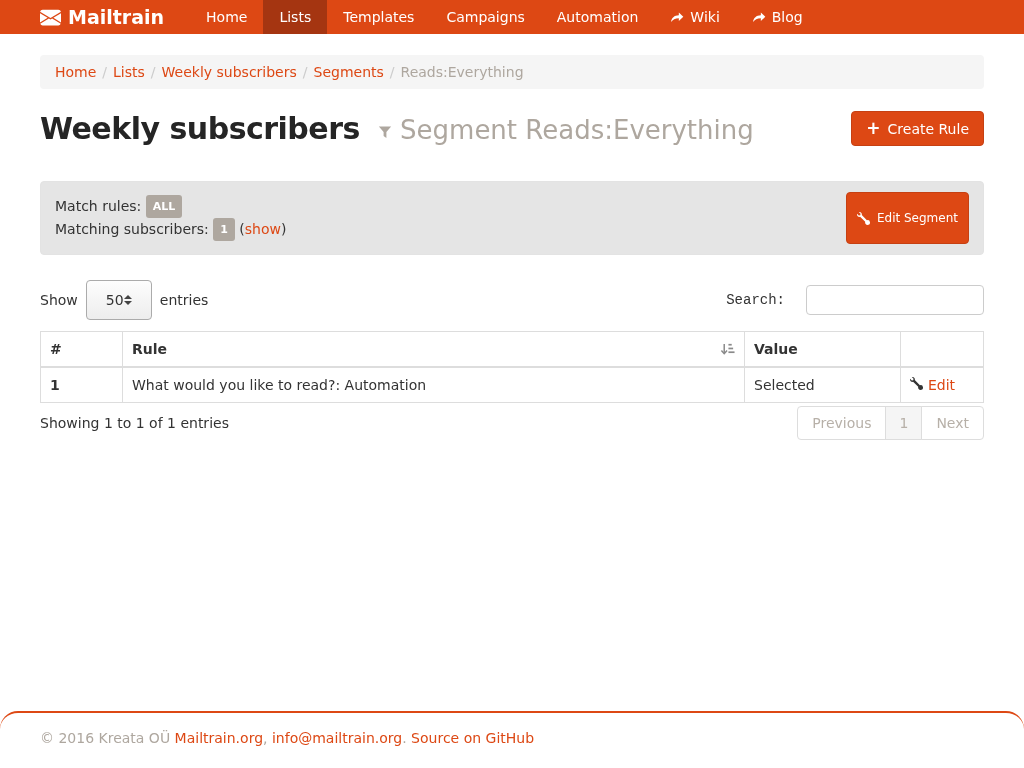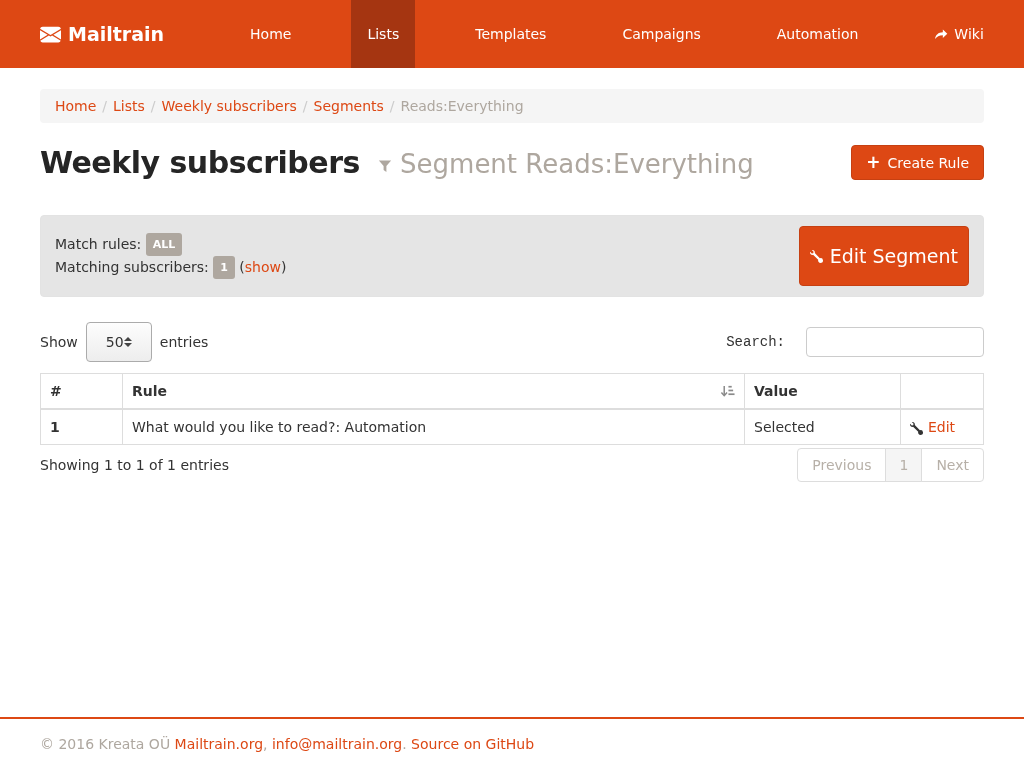--- a/index.html
+++ b/index.html
@@ -7,22 +7,22 @@
   body {
     width:1024px; height:768px;
     font-family:"DejaVu Sans","Liberation Sans",sans-serif;
     font-size:14px; color:#333; background:#fff;
     position:relative; overflow:hidden;
   }
   .container { width:944px; margin:0 auto; }
 
   
   .navbar {
-    height:68px; background:#dd4814;
-    display:flex; align-items:stretch; padding:0 4px 0 40px;gap:44px;
+    height:34px; background:#dd4814;
+    display:flex; align-items:stretch; padding:0 4px 0 40px;
   }
   .brand {
     display:flex; align-items:center; gap:7px;
     color:#fff; font-size:19px; font-weight:bold; margin-right:26px;
   }
   .nav-item {
     display:flex; align-items:center; gap:6px;
     padding:0 16px; color:#fff; font-size:14px; font-weight:500;
     text-decoration:none; cursor:pointer;
   }
@@ -53,21 +53,21 @@
     font-size:26px; color:#aea79f; font-weight:normal; letter-spacing:0;
     margin-left:8px;
   }
   .btn {
     display:inline-flex; align-items:center; gap:7px;
     background:#dd4814; border:1px solid #c64012; color:#fff;
     border-radius:4px; padding:8px 14px; font-size:14px;
     cursor:pointer; font-family:inherit;
   }
   .btn .plus { font-size:17px; font-weight:bold; line-height:1; }
-  .btn-sm { padding:18px 10px; font-size:19px; }
+  .btn-sm { padding:18px 10px; font-size:12px; }
 
   
   .well {
     background:#e5e5e5; border:1px solid #e3e3e3; border-radius:4px;
     padding:10px 14px; margin-top:35px;
     display:flex; justify-content:space-between; align-items:center;
     min-height:58px;
   }
   .well .line { line-height:1.55; }
   .badge {
@@ -101,41 +101,41 @@
 
   
   table { width:100%; border-collapse:collapse; margin-top:11px; }
   th, td { border:1px solid #ddd; padding:9px 9px; text-align:left; font-size:14px; }
   th { border-bottom:2px solid #ddd; font-weight:bold; color:#333; cursor:pointer; }
   col.c-num { width:82px; }
   col.c-val { width:156px; }
   col.c-act { width:83px; }
   .th-flex { display:flex; align-items:center; justify-content:space-between; }
   td.num { font-weight:bold; }
-  .edit-cell { display:flex; align-items:flex-end; gap:5px; }
+  .edit-cell { display:flex; align-items:flex-start; gap:5px; }
 
   
   .table-footer {
     display:flex; justify-content:space-between; align-items:center;
     margin-top:3px;
   }
   .pagination { display:inline-flex; }
   .pagination a {
     border:1px solid #ddd; background:#fff; color:#b7b0a8;
     padding:8px 14px; margin-left:-1px; text-decoration:none; cursor:pointer;
     font-size:14px;
   }
   .pagination a:first-child { border-radius:4px 0 0 4px; }
   .pagination a:last-child { border-radius:0 4px 4px 0; }
   .pagination a.current { background:#f5f5f5; padding:8px 13px; }
 
   
   .footer {
-    position:absolute; left:0; right:0; bottom:0; height:51px;
-    border-top:2px solid #dd4814; background:#fff;
+    position:absolute; left:0; right:0; bottom:0; height:57px;
+    border-top:2px solid #dd4814; background:#fff;border-radius:18px;
   }
   .footer .container { padding-top:17px; color:#aea79f; }
   .footer a { color:#dd4814; text-decoration:none; cursor:pointer; }
 
   .icon { display:inline-flex; align-items:center; }
 </style>
 </head>
 <body>
 
 <nav class="navbar">

